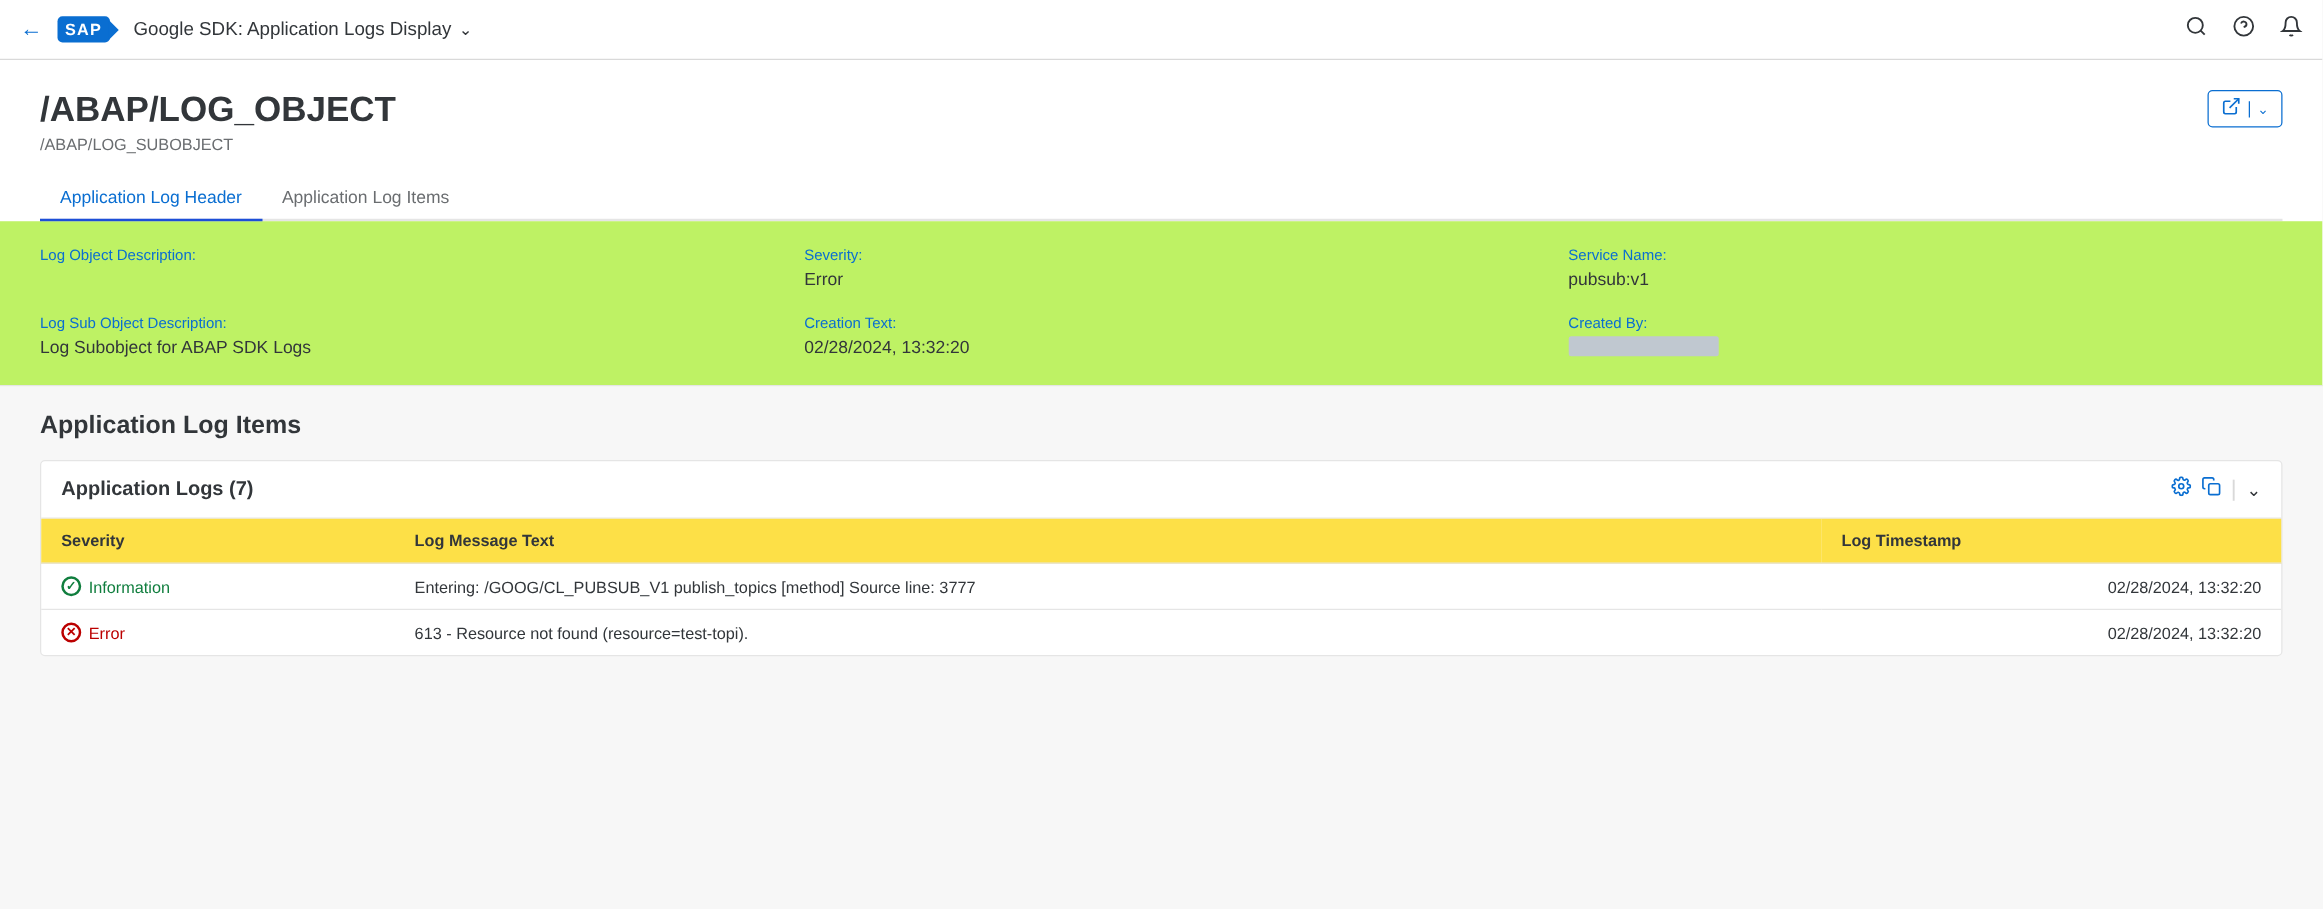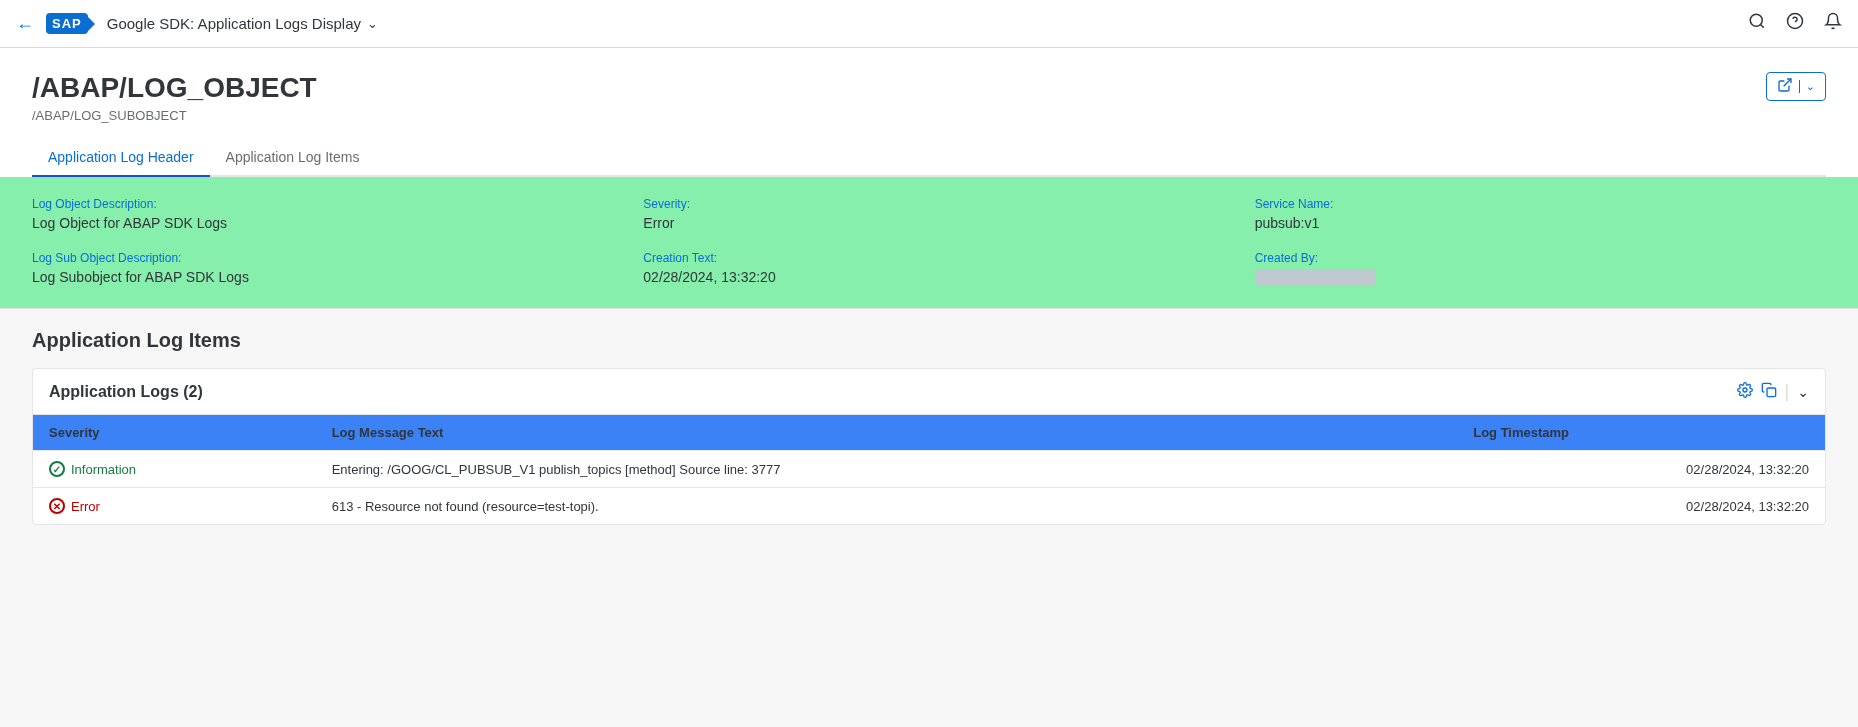--- a/index.html
+++ b/index.html
@@ -131,21 +131,21 @@
       font-weight: 500;
     }
     .tab-item.active {
       color: #0a6ed1;
       border-bottom: 2px solid #1d4ed8;
     }
 
     
     .form-section {
       padding: 20px 0;
-      background: #86efac;
+      background: #bef264;
       border-bottom: 1px solid #e5e5e5;
     }
     .form-grid {
       display: grid;
       grid-template-columns: 1fr 1fr 1fr;
       gap: 20px 40px;
       padding: 0 32px;
     }
     .form-field-label {
       font-size: 12px;
@@ -213,21 +213,21 @@
       color: #32363a;
       cursor: pointer;
     }
 
     
     table {
       width: 100%;
       border-collapse: collapse;
     }
     thead th {
-      background: #3b82f6;
+      background: #fde047;
       padding: 10px 16px;
       text-align: left;
       font-size: 13px;
       font-weight: bold;
       color: #32363a;
       border-bottom: 1px solid #e5e5e5;
     }
     thead th:last-child {
     }
     tbody td {
@@ -340,21 +340,20 @@
     <div class="tab-item active">Application Log Header</div>
     <div class="tab-item">Application Log Items</div>
   </div>
 </div>
 
 <div class="form-section">
   <div class="form-grid">
 
     <div>
       <div class="form-field-label">Log Object Description:</div>
-      <div class="form-field-value">Log Object for ABAP SDK Logs</div>
     </div>
     <div>
       <div class="form-field-label">Severity:</div>
       <div class="form-field-value">Error</div>
     </div>
     <div>
       <div class="form-field-label">Service Name:</div>
       <div class="form-field-value">pubsub:v1</div>
     </div>
 
@@ -371,21 +370,21 @@
       <div class="form-field-value-redacted"></div>
     </div>
   </div>
 </div>
 
 <div class="log-items-section">
   <h2 class="log-items-title">Application Log Items</h2>
 
   <div class="table-card">
     <div class="table-card-header">
-      <span class="table-card-title">Application Logs (2)</span>
+      <span class="table-card-title">Application Logs (7)</span>
       <div class="table-card-actions">
         <span class="table-action-icon">
           <svg width="16" height="16" viewBox="0 0 24 24" fill="none" stroke="#0a6ed1" stroke-width="2">
               <circle cx="12" cy="12" r="3"></circle>
               <path d="M19.4 15a1.65 1.65 0 0 0 .33 1.82l.06.06a2 2 0 0 1-2.83 2.83l-.06-.06a1.65 1.65 0 0 0-1.82-.33 1.65 1.65 0 0 0-1 1.51V21a2 2 0 0 1-4 0v-.09A1.65 1.65 0 0 0 9 19.4a1.65 1.65 0 0 0-1.82.33l-.06.06a2 2 0 0 1-2.83-2.83l.06-.06A1.65 1.65 0 0 0 4.68 15a1.65 1.65 0 0 0-1.51-1H3a2 2 0 0 1 0-4h.09A1.65 1.65 0 0 0 4.6 9a1.65 1.65 0 0 0-.33-1.82l-.06-.06a2 2 0 0 1 2.83-2.83l.06.06A1.65 1.65 0 0 0 9 4.68a1.65 1.65 0 0 0 1-1.51V3a2 2 0 0 1 4 0v.09a1.65 1.65 0 0 0 1 1.51 1.65 1.65 0 0 0 1.82-.33l.06-.06a2 2 0 0 1 2.83 2.83l-.06.06A1.65 1.65 0 0 0 19.4 9a1.65 1.65 0 0 0 1.51 1H21a2 2 0 0 1 0 4h-.09a1.65 1.65 0 0 0-1.51 1z"></path>
             </svg>
         </span>
         <span class="table-action-icon">
           <svg width="16" height="16" viewBox="0 0 24 24" fill="none" stroke="#0a6ed1" stroke-width="2">
               <rect x="9" y="9" width="13" height="13" rx="2" ry="2"></rect>

